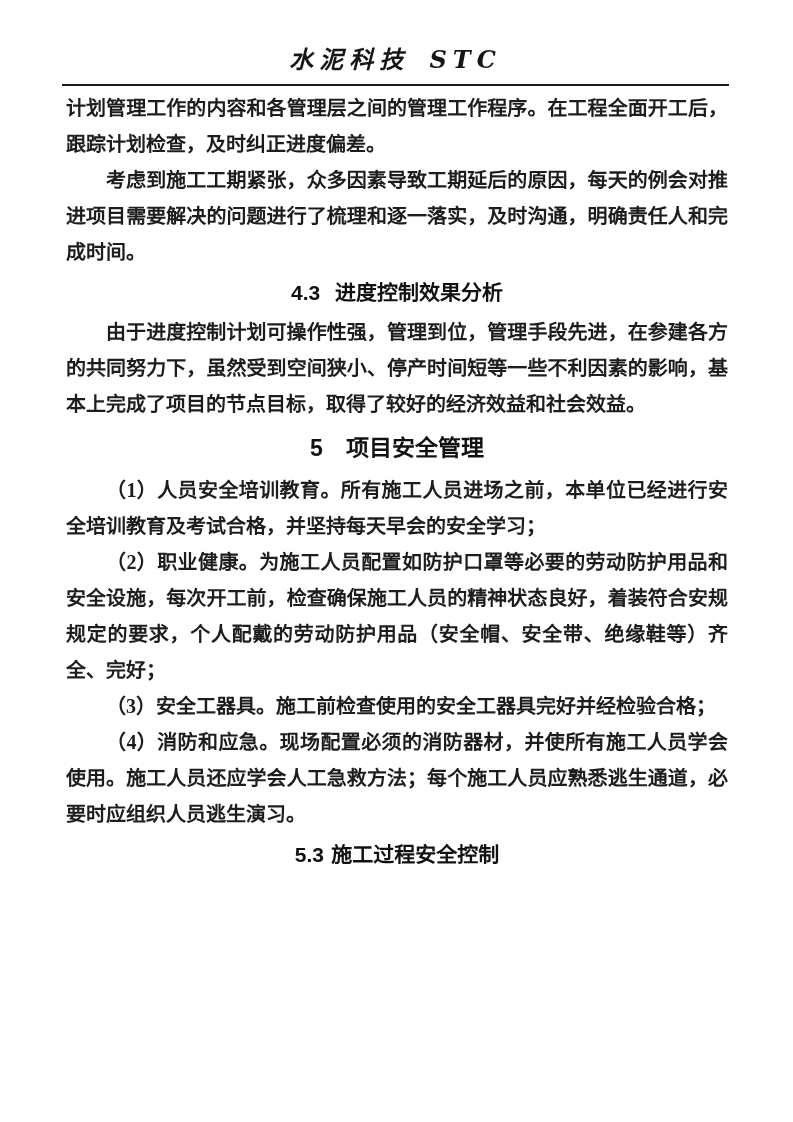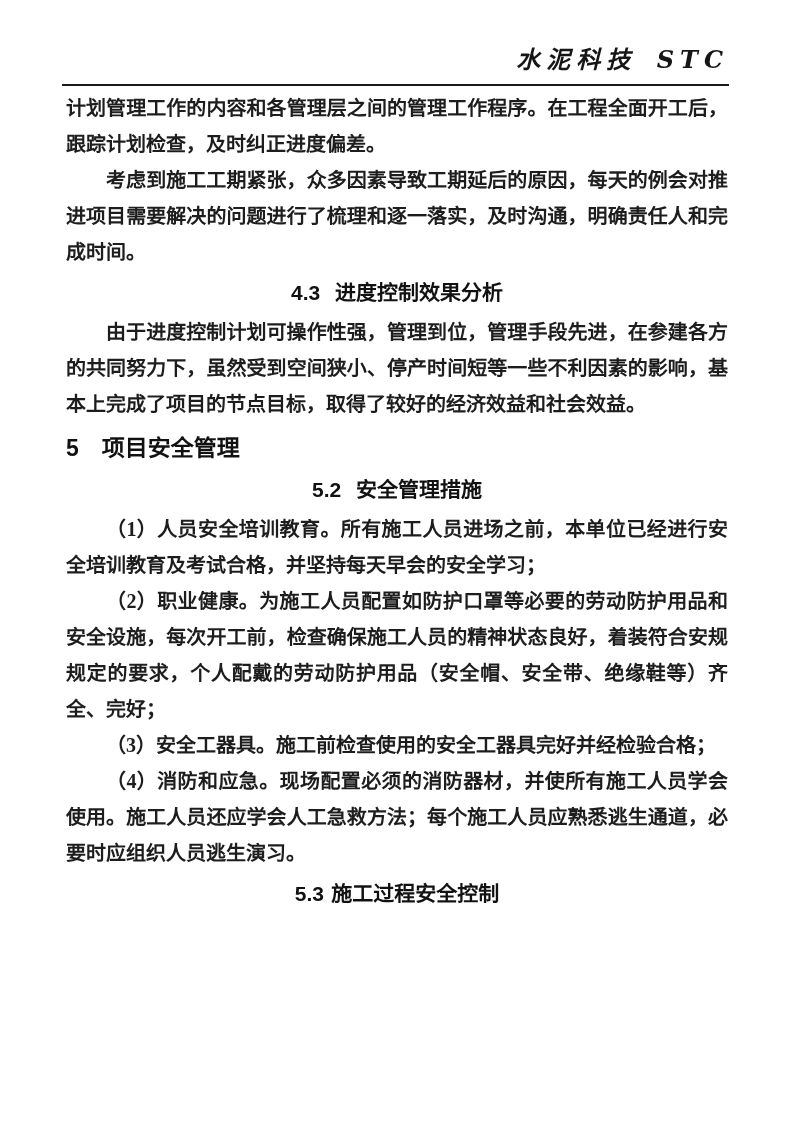--- a/index.html
+++ b/index.html
@@ -10,21 +10,21 @@
     margin: 0 auto;
     background: #ffffff;
     color: #1d1d1d;
     font-family: "Liberation Serif", serif;
     overflow: hidden;
   }
   
   .header {
     position: absolute; top: 0; left: 62px; right: 64px;
     height: 86px;
-    text-align: right;
+    text-align: center;
   }
   .journal-title {
     padding-top: 40px;
     font-family: "DejaVu Serif", serif;
     font-style: italic;
     font-weight: 600;
     font-size: 24px;
     letter-spacing: 6px;
     word-spacing: 6px;
     color: #161616;
@@ -43,21 +43,21 @@
     text-align: justify;
   }
   .para { margin: 0; text-indent: 2em; font-weight: bold; }
   .para.no-indent { text-indent: 0; }
   .h1, .h2 {
     font-family: "Liberation Sans", sans-serif;
     font-weight: 700;
     color: #111111;
     text-align: left;
   }
-  .h1 { font-size: 23px; line-height: 38px; margin: 7px 0 5px; }
+  .h1 { font-size: 23px; line-height: 38px; margin: 7px 0 5px; text-align: center; }
   .h2 { font-size: 21px; line-height: 36px; margin: 5px 0 3px; text-align: center; }
   .h1 .num { margin-right: 1.0em; }
   .h2 .num { margin-right: 0.7em; }
   .h2.tight .num { margin-right: 0.35em; }
   
   .footer { position: absolute; left: 65px; width: 663px; top: 1046px; }
   .footer-rule { display: block; }
   .footer-meta {
     position: relative;
     height: 18px;
@@ -92,23 +92,20 @@
     </div>
 
     <p class="para">由于进度控制计划可操作性强，管理到位，管理手段先进，在参建各方的共同努力下，虽然受到空间狭小、停产时间短等一些不利因素的影响，基本上完成了项目的节点目标，取得了较好的经济效益和社会效益。</p>
 
     <div class="h1">
       <span class="num">5</span><span>项目安全管理</span>
     </div>
 
 
 
-    <div class="h2">
-      <span class="num">5.2</span><span>安全管理措施</span>
-    </div>
 
     <p class="para">（1）人员安全培训教育。所有施工人员进场之前，本单位已经进行安全培训教育及考试合格，并坚持每天早会的安全学习；</p>
     <p class="para">（2）职业健康。为施工人员配置如防护口罩等必要的劳动防护用品和安全设施，每次开工前，检查确保施工人员的精神状态良好，着装符合安规规定的要求，个人配戴的劳动防护用品（安全帽、安全带、绝缘鞋等）齐全、完好；</p>
     <p class="para">（3）安全工器具。施工前检查使用的安全工器具完好并经检验合格；</p>
     <p class="para">（4）消防和应急。现场配置必须的消防器材，并使所有施工人员学会使用。施工人员还应学会人工急救方法；每个施工人员应熟悉逃生通道，必要时应组织人员逃生演习。</p>
 
     <div class="h2 tight">
       <span class="num">5.3</span><span>施工过程安全控制</span>
     </div>
   </div>

